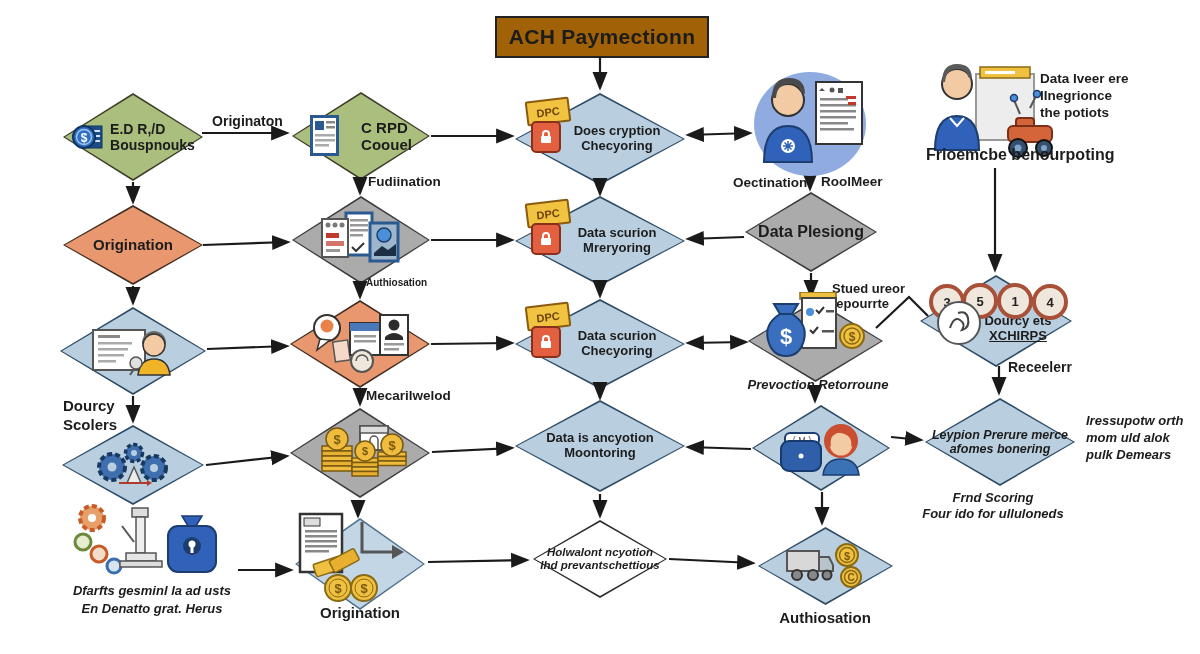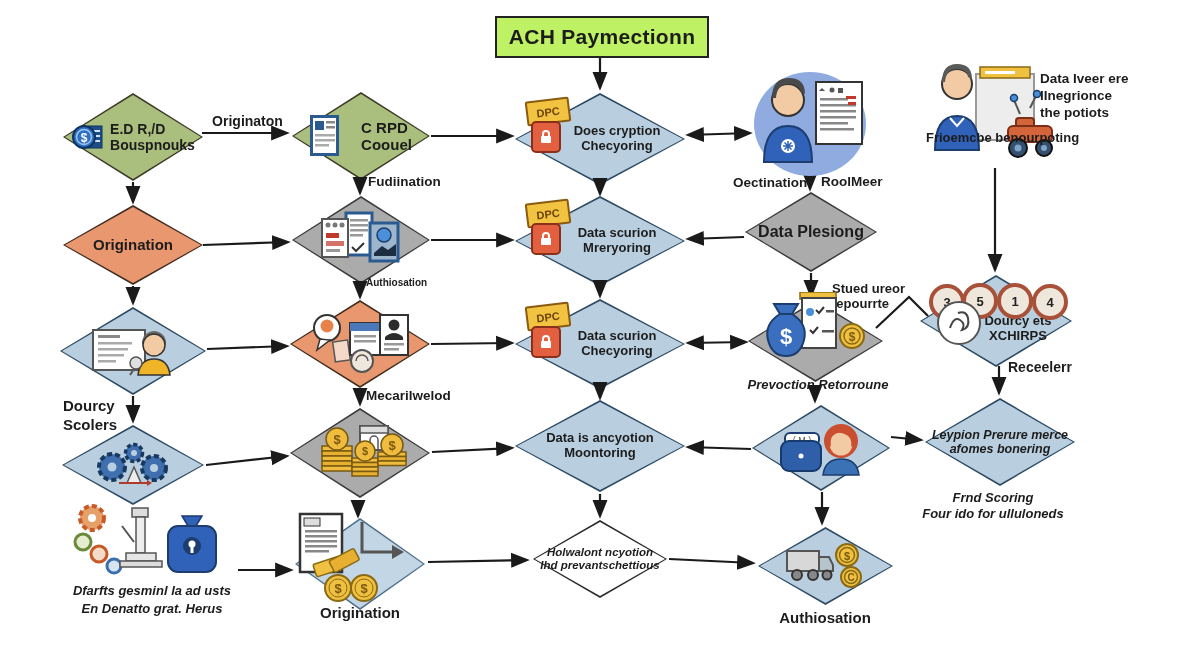--- a/index.html
+++ b/index.html
@@ -18,21 +18,21 @@
   .gray   .bd{background:#3a3a3a;} .gray   .fl{background:#ababab;}
   .white  .bd{background:#2b2b2b;} .white  .fl{background:#ffffff;}
   .lb{position:absolute;font-weight:700;color:#1c1c1c;z-index:3;}
   .it{font-style:italic;}
   .ctr{text-align:center;}
   .t11{font-size:11.5px;font-weight:700;}
   .t12{font-size:12.5px;font-weight:700;}
   .t13{font-size:13px;font-weight:700;}
   .t14{font-size:14px;font-weight:700;}
   .t15{font-size:15px;font-weight:700;}
-  .title-box{position:absolute;left:495px;top:16px;width:210px;height:38px;background:#bef264;border:2.5px solid #222;
+  .title-box{position:absolute;left:495px;top:16px;width:210px;height:38px;background:#a16207;border:2.5px solid #222;
              display:flex;align-items:center;justify-content:center;font-size:21px;font-weight:700;letter-spacing:.3px;z-index:4;}
   .dpc-tag{position:absolute;width:40px;height:21px;background:#f2c340;border:2px solid #8a5a10;border-radius:2px;
            transform:rotate(-7deg);display:flex;align-items:center;justify-content:center;
            font-size:11px;font-weight:700;color:#6b4308;z-index:4;}
   .lockshield{position:absolute;width:26px;height:28px;background:#e2603f;border:2px solid #8a2f1a;border-radius:5px;z-index:4;
               display:flex;align-items:center;justify-content:center;}
   .numcircle{position:absolute;width:28px;height:28px;border-radius:50%;border:4px solid #a85038;background:#efe7dc;
              display:flex;align-items:center;justify-content:center;font-size:13px;font-weight:700;color:#222;z-index:5;}
   svg.icon{display:block;}
 </style>
@@ -494,28 +494,28 @@
     <circle cx="88" cy="90" r="9" fill="#35506e" stroke="#111" stroke-width="2"></circle>
     <circle cx="88" cy="90" r="3.5" fill="#7ea4c9"></circle>
     <circle cx="114" cy="90" r="8" fill="#35506e" stroke="#111" stroke-width="2"></circle>
     <circle cx="114" cy="90" r="3" fill="#7ea4c9"></circle>
   </svg>
   <div class="lb" style="left:1040px;top:70px;font-size:13.5px;line-height:17px;">
     <div>Data Iveer ere</div>
       <div>IInegrionce</div>
       <div>the potiots</div>
   </div>
-  <div class="lb" style="left:926px;top:130px;font-size:13px;">Frioemcbe benourpoting</div>
+  <div class="lb" style="left:926px;top:146px;font-size:16px;">Frioemcbe benourpoting</div>
 
   <div class="dm blue" style="left:920px;top:275px;width:152px;height:92px;">
     <div class="bd"></div>
       <div class="fl"></div>
     <div class="ct t13" style="padding-left:44px;padding-top:16px;">
       <div>Dourcy ets</div>
-      <div style="">XCHIRPS</div>
+      <div style="text-decoration:underline;">XCHIRPS</div>
     </div>
   </div>
   <div class="numcircle" style="left:929px;top:284px;">
       <span>3</span>
     </div>
   <div class="numcircle" style="left:962px;top:283px;">
       <span>5</span>
     </div>
   <div class="numcircle" style="left:997px;top:283px;">
       <span>1</span>
@@ -529,20 +529,25 @@
   </svg>
   <div class="lb" style="left:1008px;top:359px;font-size:14px;">Receelerr</div>
 
   <div class="dm blue" style="left:925px;top:398px;width:150px;height:88px;">
     <div class="bd"></div>
       <div class="fl"></div>
     <div class="ct t12" style="font-style:italic;">
       <div>Leypion Prerure merce</div>
       <div>afomes bonering</div>
     </div>
+  </div>
+  <div class="lb it" style="left:1086px;top:412px;font-size:13px;line-height:17px;">
+    <div>Iressupotw orth</div>
+      <div>mom uld alok</div>
+      <div>pulk Demears</div>
   </div>
   <div class="lb it ctr" style="left:858px;top:490px;width:270px;font-size:13px;line-height:16px;">
     <div>Frnd Scoring</div>
       <div>Four ido for ulluloneds</div>
   </div>
 
   <div class="lb ctr" style="left:200px;top:113px;width:95px;font-size:14px;">Originaton</div>
   <div class="lb" style="left:368px;top:174px;font-size:13.5px;">Fudiination</div>
   <div class="lb" style="left:366px;top:277px;font-size:10px;">Authiosation</div>
   <div class="lb" style="left:366px;top:388px;font-size:13.5px;">Mecarilwelod</div>

